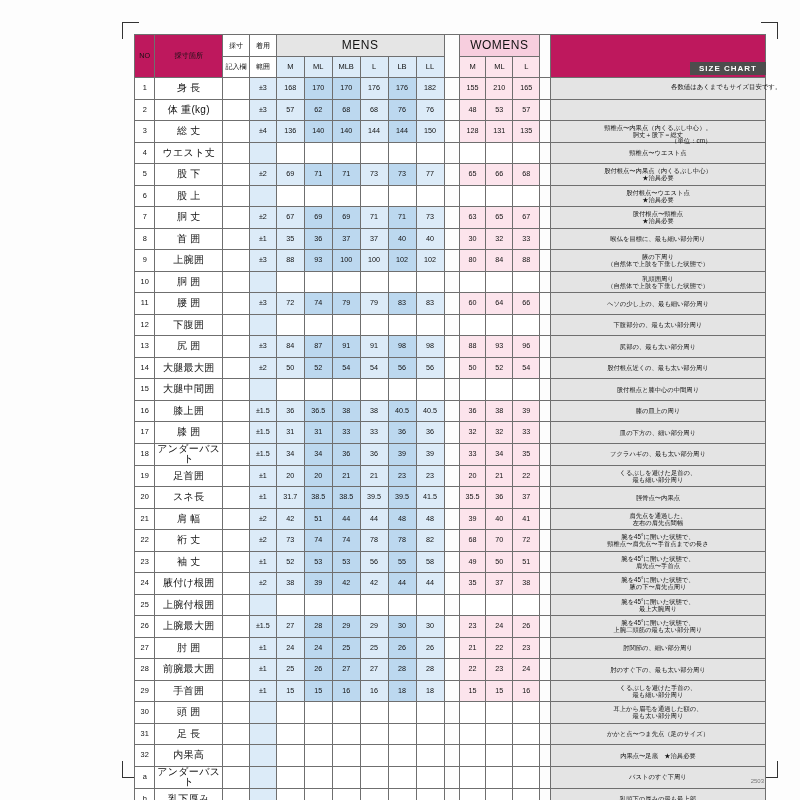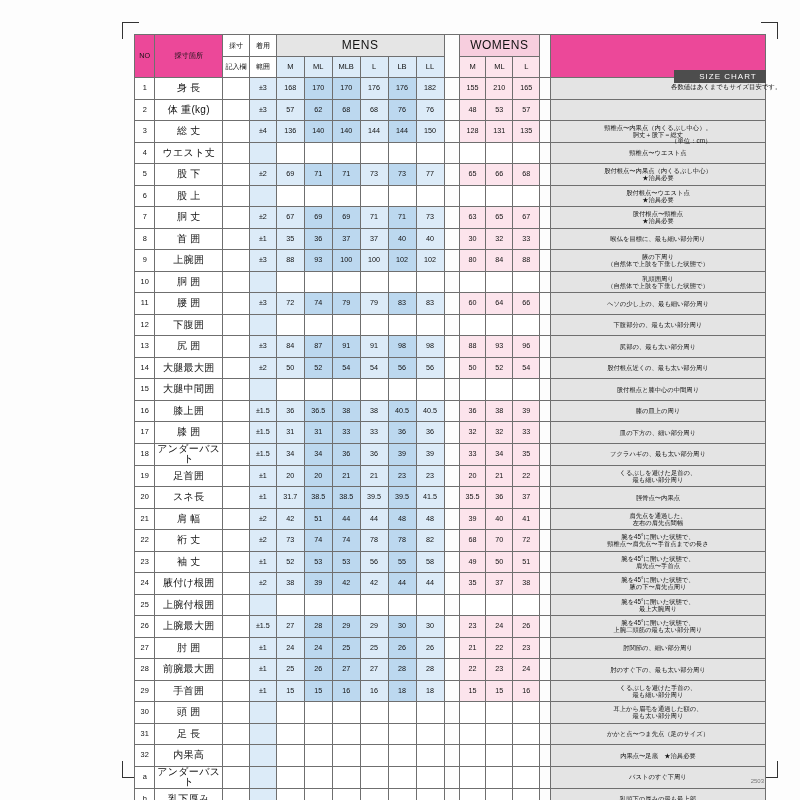--- a/index.html
+++ b/index.html
@@ -81,40 +81,40 @@
 
   .topnote{
     position:absolute;
     left:537px;top:49px;
     font-size:6.4px;
     color:#111;
     white-space:nowrap;
   }
   .sizechart{
     position:absolute;
-    right:0px;top:36px;
+    right:0px;top:28px;
     width:76px;height:13px;
     background:#4d4d4d;
     color:#ffffff;
     font-size:8px;
-    font-weight:normal;
+    font-weight:bold;
     letter-spacing:1px;
-    display:flex;align-items:center;justify-content:center;padding-left:16px;
+    display:flex;align-items:center;justify-content:center;
   }
   .unit{
     position:absolute;
     left:537px;top:103px;
     font-size:6.4px;
   }
   .pagecode{
     position:absolute;
     right:2px;bottom:-10px;
     font-size:6px;color:#777;
   }
-  .corner-head{background:#ec4899;}
+  .corner-head{background:#be185d;}
 </style>
 </head>
 <body>
 
 <div class="page">
   <div class="crop tl"></div>
   <div class="crop tr"></div>
   <div class="crop bl"></div>
   <div class="crop br"></div>
 

